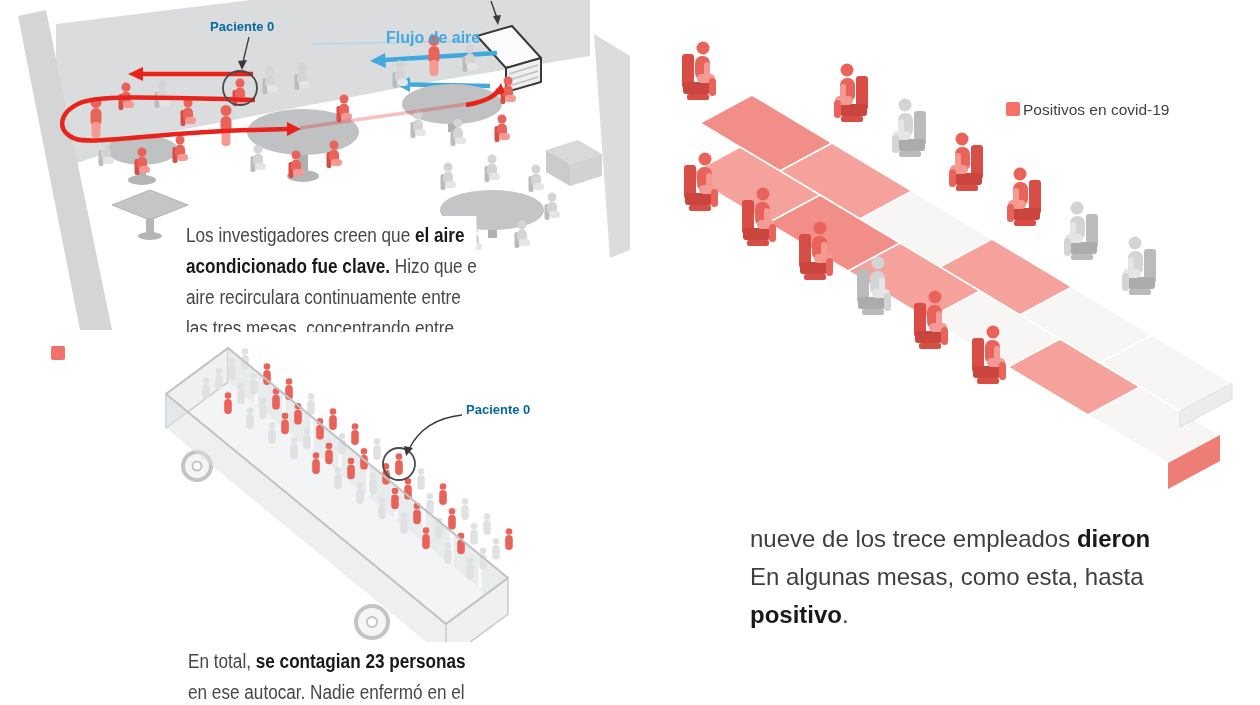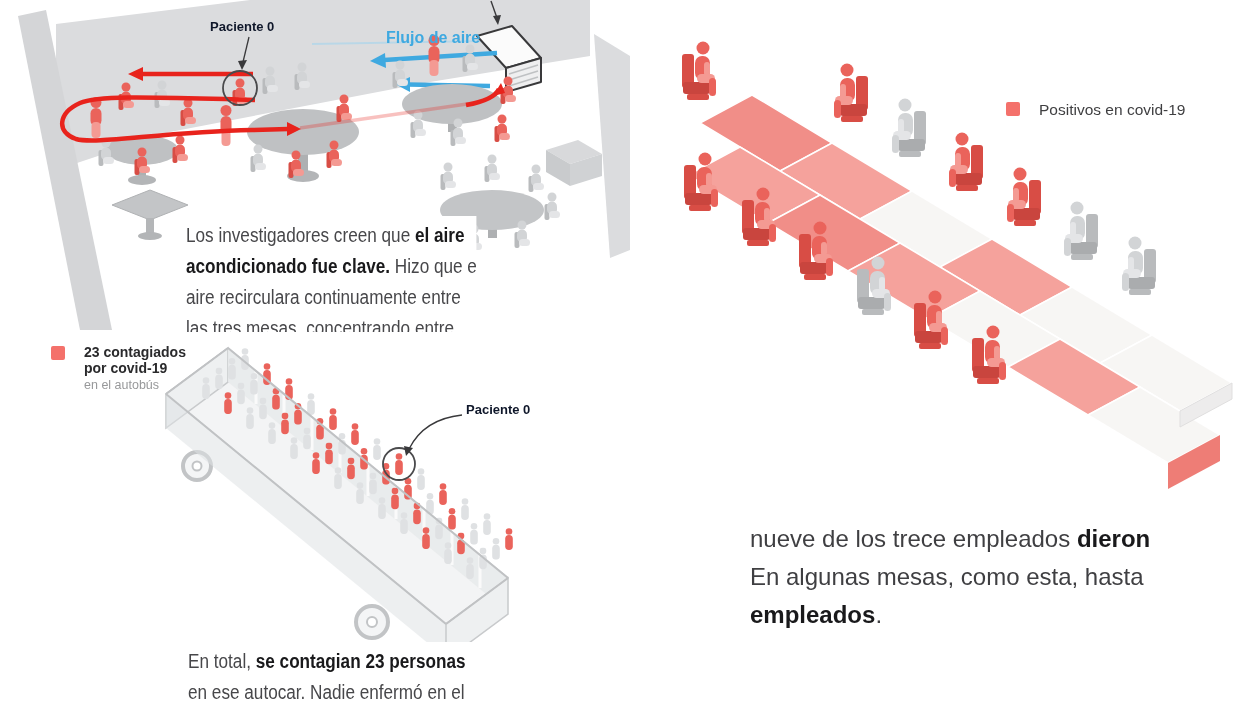--- a/index.html
+++ b/index.html
@@ -12,24 +12,24 @@
   .f-g{--c1:#b9bbbd;--c2:#d2d4d6;--c3:#e4e5e7;--c4:#aaacae;}
   .f-pale{--c2:#dfe1e3;--c3:#eef0f1;}
 
   .caption{position:absolute;background:#ffffff;color:#47474a;transform-origin:left top;}
   .caption .ln{white-space:nowrap;}
   .caption b{color:#19191b;font-weight:700;}
   .cap-sm{font-size:19.5px;line-height:31px;transform:scaleX(.88);}
   .cap-lg{font-size:24px;line-height:38px;color:#3f3f42;}
   .clip{overflow:hidden;}
 
-  .lbl{position:absolute;font-weight:700;font-size:13px;color:#0f172a;white-space:nowrap;}
+  .lbl{position:absolute;font-weight:700;font-size:13px;color:#0369a1;white-space:nowrap;}
   .flujo{position:absolute;font-size:16px;font-weight:600;color:#3fa9e0;white-space:nowrap;}
 
-  .legend{position:absolute;display:flex;align-items:flex-start;gap:19px;}
+  .legend{position:absolute;display:flex;align-items:flex-start;gap:3px;}
   .swatch{width:14px;height:14px;border-radius:2px;margin-top:2px;flex:0 0 auto;}
   .leg-office{font-size:15.5px;color:#3f3f41;padding-top:1px;}
   .leg-bus{font-size:14px;line-height:16px;color:#2a2a2c;font-weight:700;}
   .leg-bus .sub{font-weight:400;font-size:12.5px;color:#97989a;margin-top:1px;}
 </style>
 </head>
 <body>
 
 <div class="stage">
 
@@ -307,38 +307,33 @@
 
   <div class="caption cap-sm clip" style="left:186px;top:216px;width:330px;height:112px;padding-top:4px;">
       <div class="ln"><span>Los investigadores creen que </span><b>el aire</b></div>
       <div class="ln"><b>acondicionado fue clave.</b><span> Hizo que el</span></div>
       <div class="ln"><span>aire recirculara continuamente entre</span></div>
       <div class="ln"><span>las tres mesas, concentrando entre</span></div>
     </div>
 
   <div class="legend" style="left:51px;top:344px;">
     <div class="swatch" style="background: rgb(244, 113, 107);"></div>
-    <div class="leg-bus">
-      <div>23 contagiados</div>
-      <div>por covid-19</div>
-      <div class="sub">en el autobús</div>
-    </div>
   </div>
 
   <div class="lbl" style="left:466px;top:402px;">Paciente 0</div>
 
   <div class="caption cap-sm clip" style="left:188px;top:642px;width:380px;height:63px;padding-top:4px;">
       <div class="ln"><span>En total, </span><b>se contagian 23 personas</b></div>
       <div class="ln"><span>en ese autocar. Nadie enfermó en el</span></div>
     </div>
 
   <div class="legend" style="left:1006px;top:100px;">
     <div class="swatch" style="background: rgb(244, 113, 107);"></div>
     <div class="leg-office">Positivos en covid-19</div>
   </div>
 
   <div class="caption cap-lg" style="left:750px;top:520px;width:470px;background:transparent;">
       <div class="ln"><span>nueve de los trece empleados </span><b>dieron</b></div>
       <div class="ln"><span>En algunas mesas, como esta, hasta</span></div>
-      <div class="ln"><b>empleados</b><span>.</span></div>
+      <div class="ln"><b>positivo</b><span>.</span></div>
     </div>
 
 </div>
 
 </body></html>

